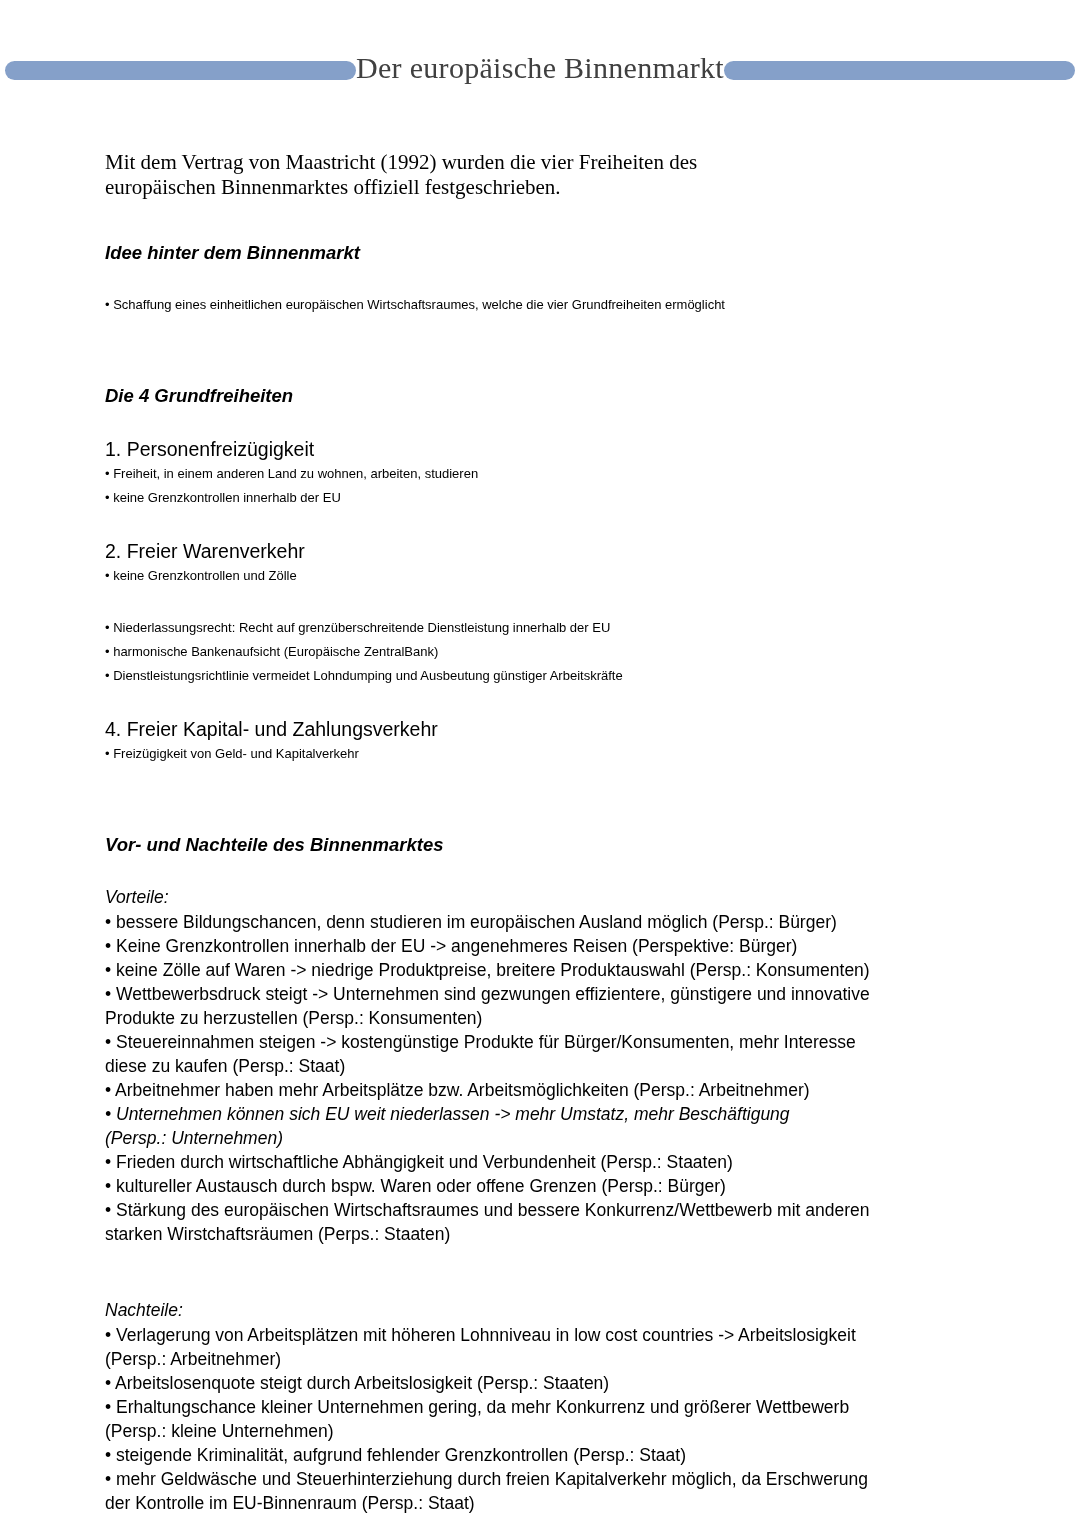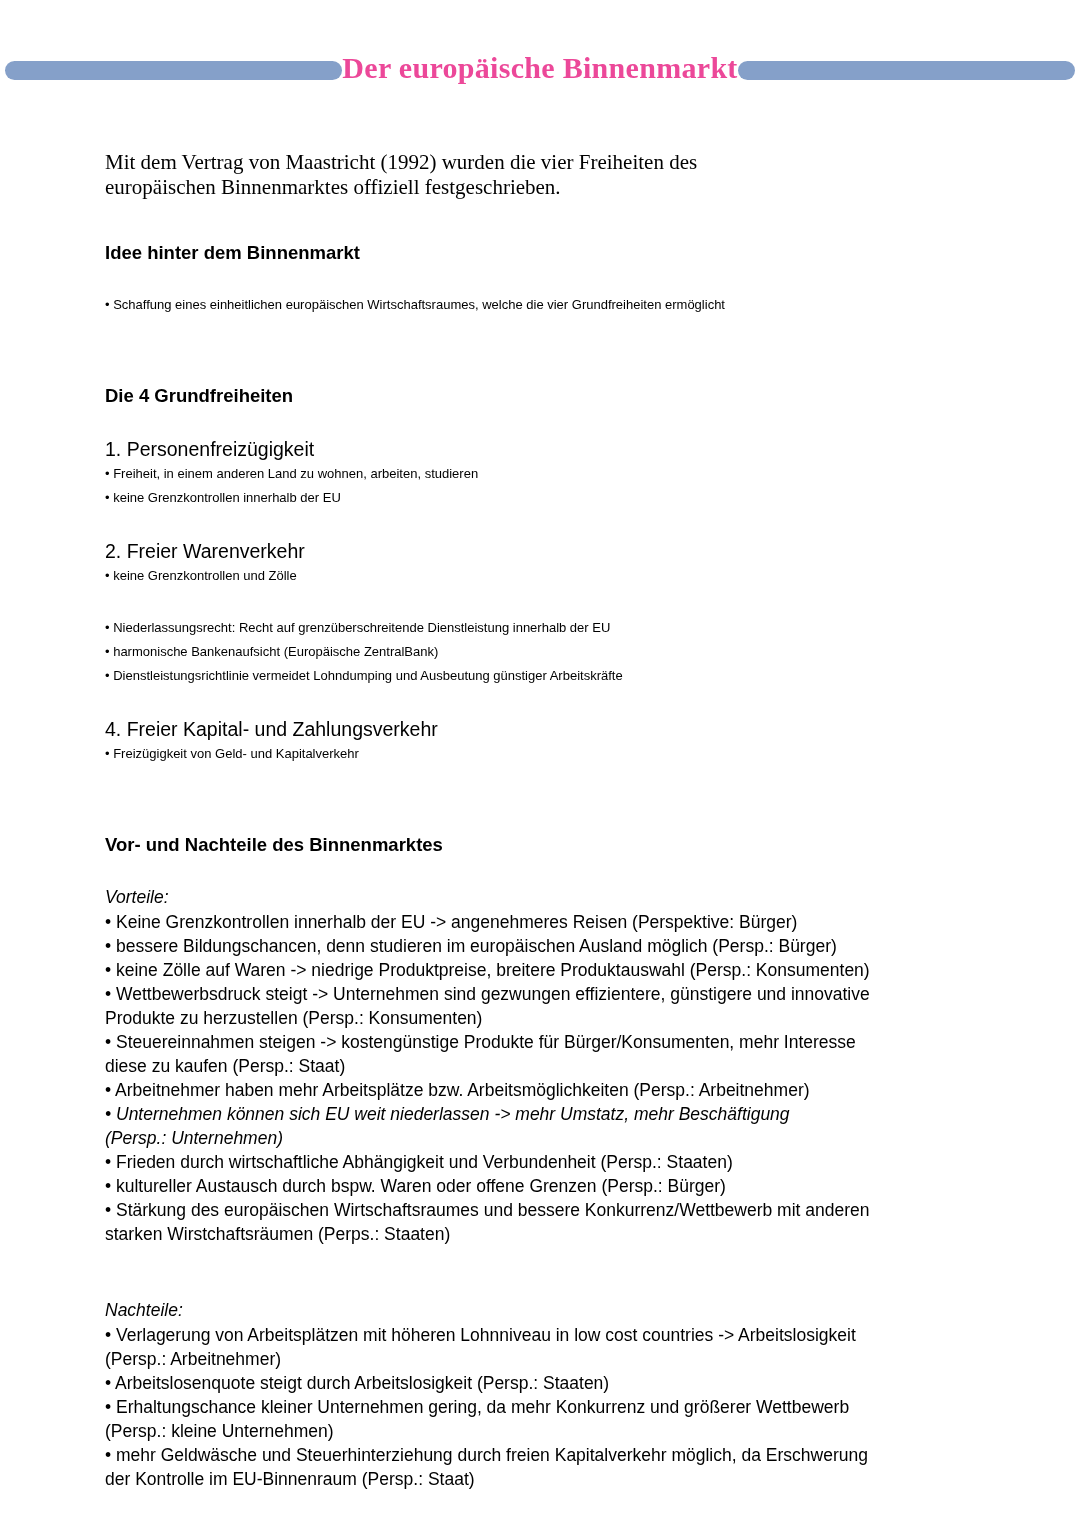--- a/index.html
+++ b/index.html
@@ -32,24 +32,24 @@
     height: 19px;
     background: #85a0c9;
     border-radius: 10px;
   }
   .header-rule.left  { margin-left: 5px; }
   .header-rule.right { margin-right: 5px; }
   .header-title {
     flex: 0 0 auto;
     font-family: "Liberation Serif", serif;
     font-size: 30px;
-    font-weight: 700;
+    font-weight: 400;
     letter-spacing: 0.3px;
     line-height: 1;
-    color: #ec4899;
+    color: #404040;
     white-space: nowrap;
     padding: 0 0px;
     margin-bottom: 4px;
   }
 
   
   .content {
     position: absolute;
     left: 105px;
     top: 150px;
@@ -60,20 +60,21 @@
     font-size: 21px;
     line-height: 25px;
     margin: 0;
     white-space: pre-line;
     font-family: Liberation Serif, serif;
   }
 
   .heading {
     font-size: 18.5px;
     font-weight: bold;
+    font-style: italic;
     line-height: 25px;
     margin: 0;
   }
 
   .subheading {
     font-size: 17.5px;
     font-style: italic;
     line-height: 25px;
     margin: 0;
   }
@@ -164,22 +165,22 @@
   <div class="sp-xl"></div>
   <div class="sp-sm"></div>
 
   <p class="heading">Vor- und Nachteile des Binnenmarktes</p>
 
   <div class="sp-md"></div>
 
   <p class="subheading">Vorteile:</p>
 
   <div class="group">
+    <p class="bullet-wide" style="white-space: pre-line;">• bessere Bildungschancen, denn studieren im europäischen Ausland möglich (Persp.: Bürger)</p>
     <p class="bullet-wide" style="white-space: pre-line;">• Keine Grenzkontrollen innerhalb der EU -&gt; angenehmeres Reisen (Perspektive: Bürger)</p>
-    <p class="bullet-wide" style="white-space: pre-line;">• bessere Bildungschancen, denn studieren im europäischen Ausland möglich (Persp.: Bürger)</p>
     <p class="bullet-wide" style="white-space: pre-line;">• keine Zölle auf Waren -&gt; niedrige Produktpreise, breitere Produktauswahl (Persp.: Konsumenten)</p>
     <p class="bullet-wide" style="white-space: pre-line;">• Wettbewerbsdruck steigt -&gt; Unternehmen sind gezwungen effizientere, günstigere und innovative
 Produkte zu herzustellen (Persp.: Konsumenten)</p>
     <p class="bullet-wide" style="white-space: pre-line;">• Steuereinnahmen steigen -&gt; kostengünstige Produkte für Bürger/Konsumenten, mehr Interesse
 diese zu kaufen (Persp.: Staat)</p>
     <p class="bullet-wide" style="white-space: pre-line;">• Arbeitnehmer haben mehr Arbeitsplätze bzw. Arbeitsmöglichkeiten (Persp.: Arbeitnehmer)</p>
     <p class="bullet-wide" style="white-space: pre-line; font-style: italic;">• Unternehmen können sich EU weit niederlassen -&gt; mehr Umstatz, mehr Beschäftigung
 (Persp.: Unternehmen)</p>
     <p class="bullet-wide" style="white-space: pre-line;">• Frieden durch wirtschaftliche Abhängigkeit und Verbundenheit (Persp.: Staaten)</p>
     <p class="bullet-wide" style="white-space: pre-line;">• kultureller Austausch durch bspw. Waren oder offene Grenzen (Persp.: Bürger)</p>
@@ -190,17 +191,18 @@
   <div class="sp-xl"></div>
 
   <p class="subheading">Nachteile:</p>
 
   <div class="group">
     <p class="bullet-wide" style="white-space: pre-line;">• Verlagerung von Arbeitsplätzen mit höheren Lohnniveau in low cost countries -&gt; Arbeitslosigkeit
 (Persp.: Arbeitnehmer)</p>
     <p class="bullet-wide" style="white-space: pre-line;">• Arbeitslosenquote steigt durch Arbeitslosigkeit (Persp.: Staaten)</p>
     <p class="bullet-wide" style="white-space: pre-line;">• Erhaltungschance kleiner Unternehmen gering, da mehr Konkurrenz und größerer Wettbewerb
 (Persp.: kleine Unternehmen)</p>
+    <p class="bullet-wide" style="white-space: pre-line;">• steigende Kriminalität, aufgrund fehlender Grenzkontrollen (Persp.: Staat)</p>
     <p class="bullet-wide" style="white-space: pre-line;">• mehr Geldwäsche und Steuerhinterziehung durch freien Kapitalverkehr möglich, da Erschwerung
 der Kontrolle im EU-Binnenraum (Persp.: Staat)</p>
   </div>
 
 </div>
 
 </body></html>

